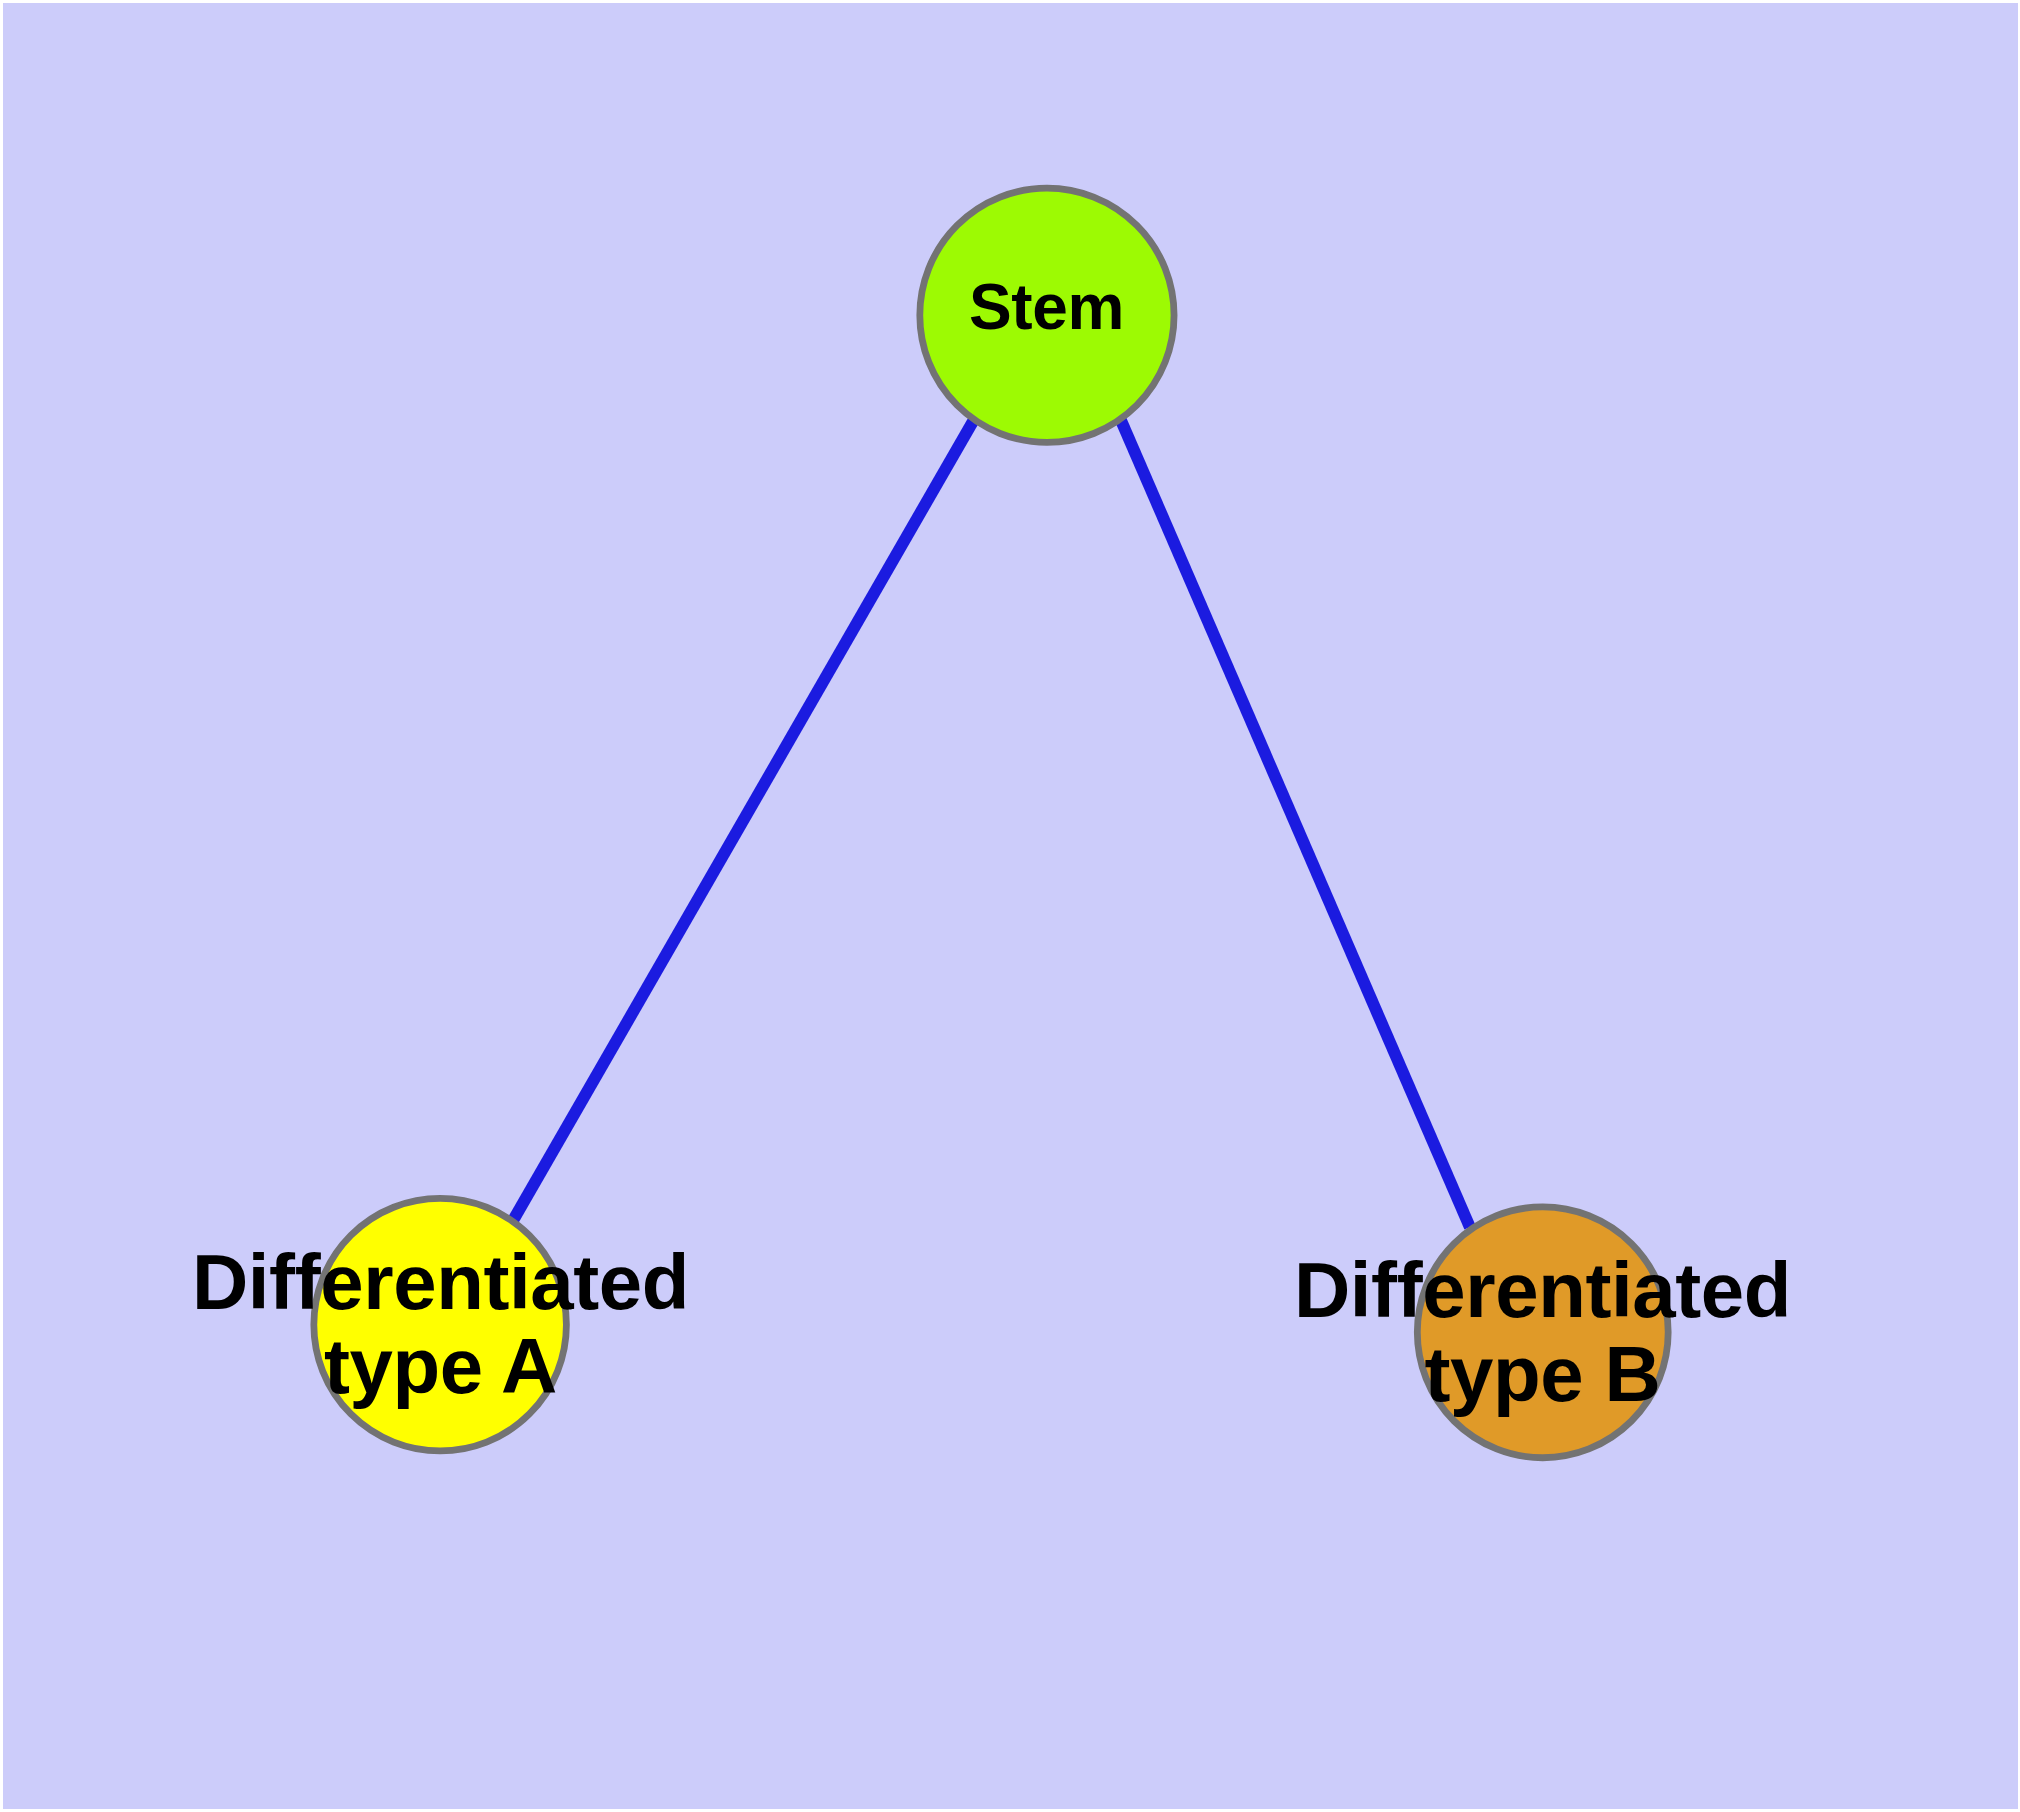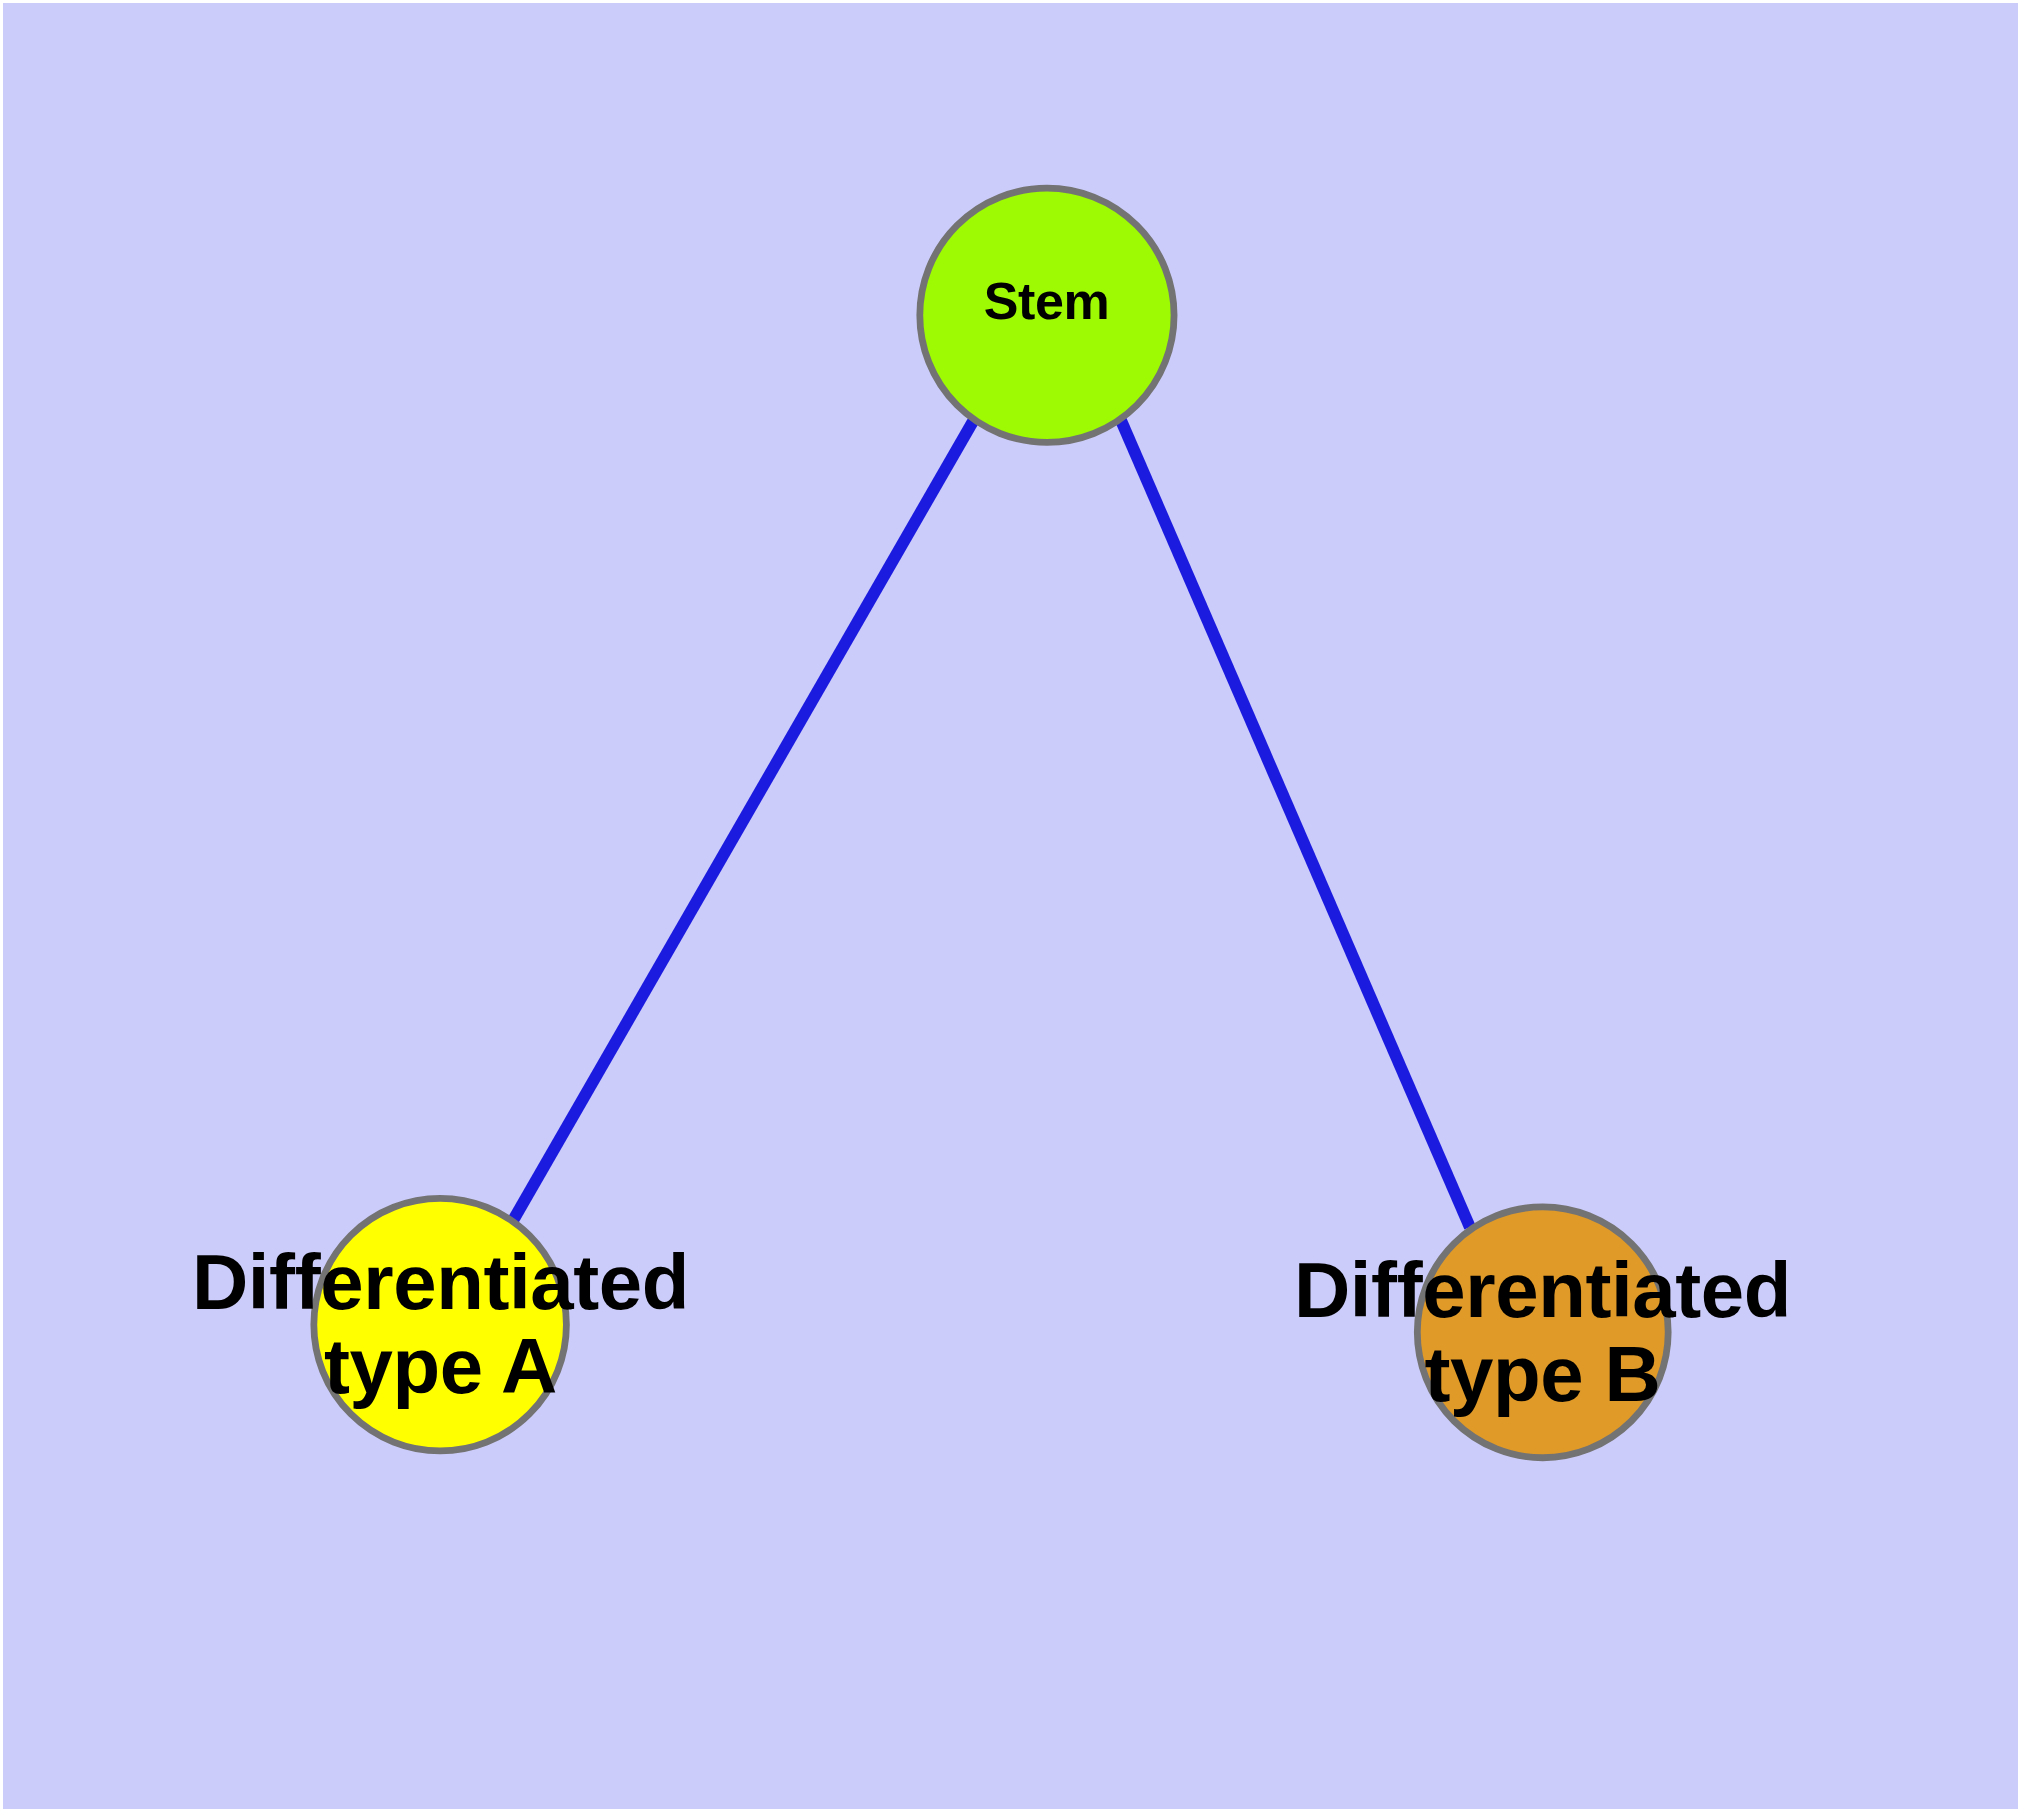--- a/index.html
+++ b/index.html
@@ -54,20 +54,20 @@
       <line class="edge" x1="1322" y1="495" x2="1734" y2="1448" stroke="#1b1be0" stroke-width="14" stroke-linecap="butt"></line>
     </g>
 
     <g>
       <circle class="node" cx="1235" cy="372" r="150" fill="#9dfa03" stroke="#737373" stroke-width="8"></circle>
       <circle class="node" cx="519" cy="1563" r="149" fill="#ffff00" stroke="#737373" stroke-width="8"></circle>
       <circle class="node" cx="1820" cy="1572" r="148" fill="#e09a28" stroke="#737373" stroke-width="8"></circle>
     </g>
   </svg>
 
-  <div class="node-label" id="label-stem" style="color: rgb(0, 0, 0); font-size: 52px; font-weight: bold; left: 453px; top: 273px; width: 1187px;">Stem</div>
+  <div class="node-label" id="label-stem" style="color: rgb(0, 0, 0); font-size: 64px; font-weight: bold; left: 453px; top: 273px; width: 1187px;">Stem</div>
   <div class="node-label" id="label-diff-a" style="color: rgb(0, 0, 0); font-size: 78px; font-weight: bold; left: -153px; top: 1240px; width: 1187px;">Differentiated
 type A</div>
   <div class="node-label" id="label-diff-b" style="color: rgb(0, 0, 0); font-size: 78px; font-weight: bold; left: 949px; top: 1248px; width: 1187px;">Differentiated
 type B</div>
 
 </div>
 
 
 </body></html>

